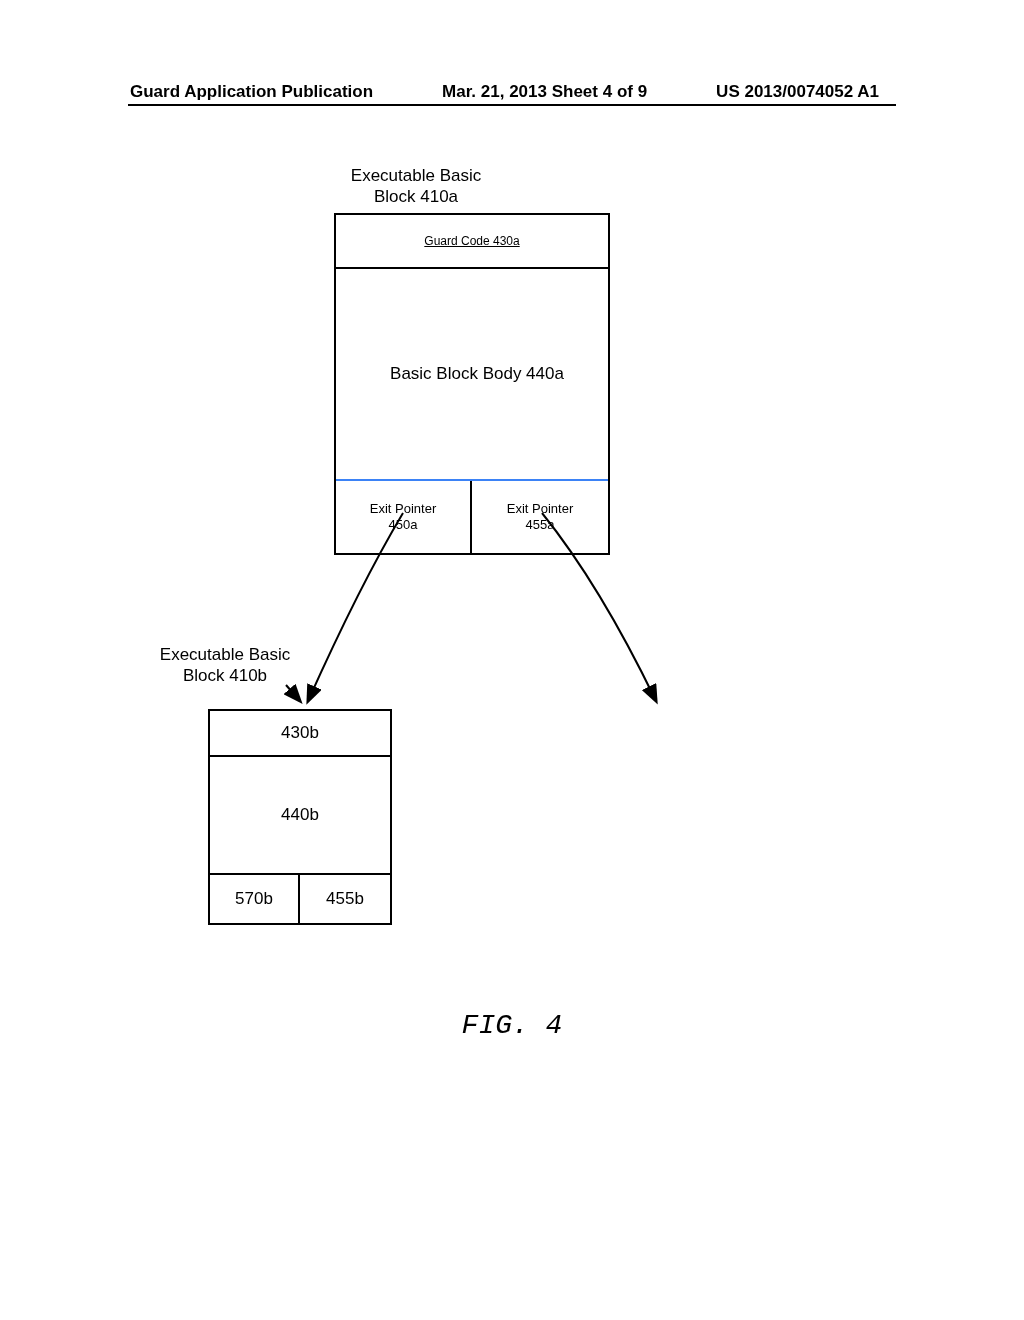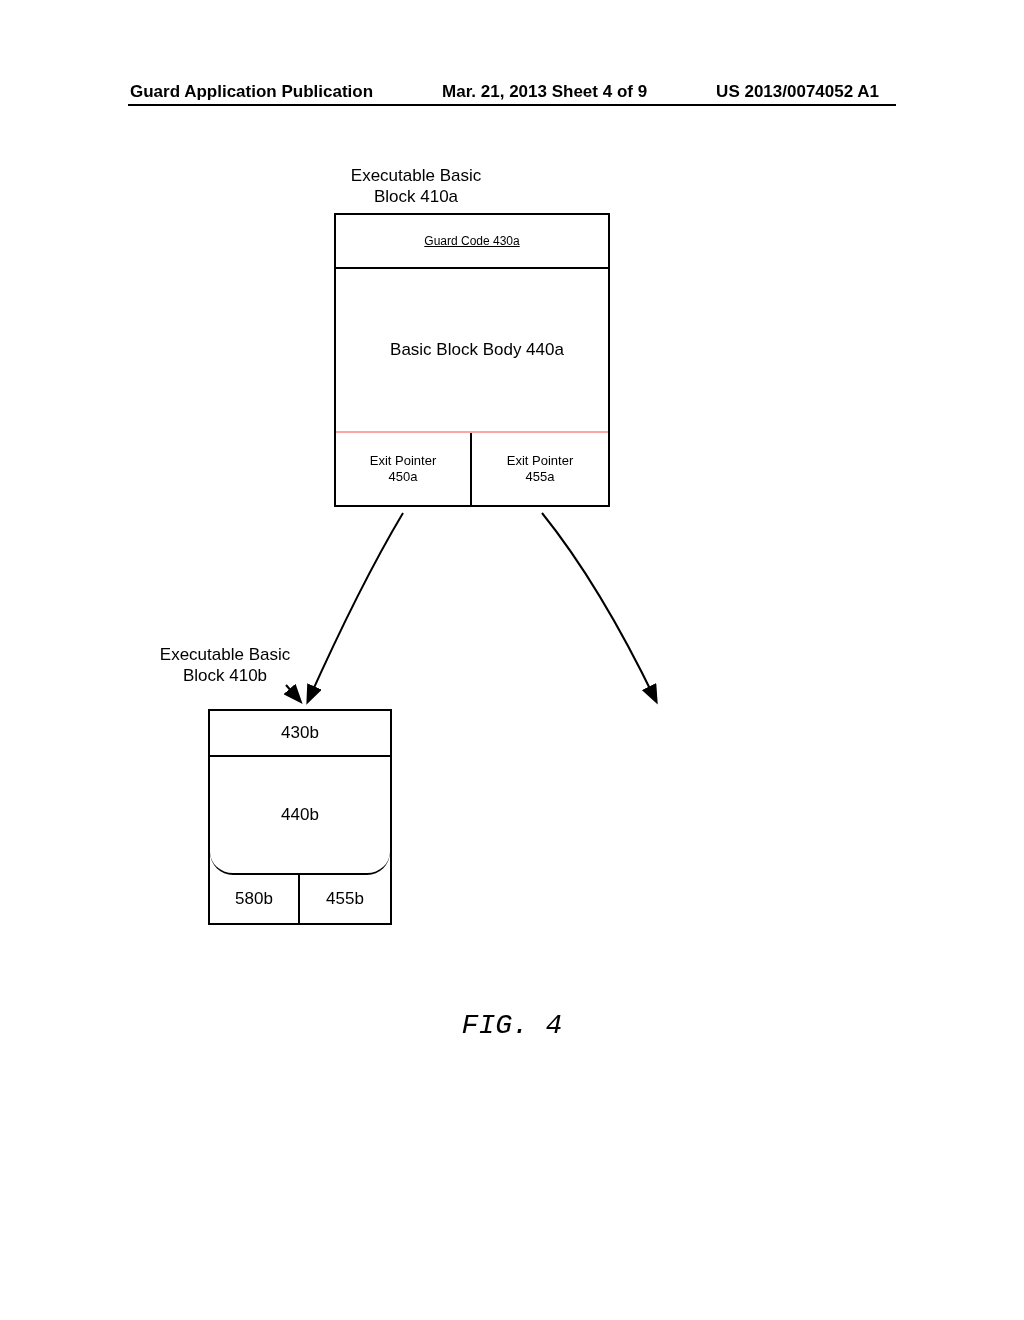--- a/index.html
+++ b/index.html
@@ -59,22 +59,22 @@
     .guard-code-a {
       height: 54px;
       border-bottom: 2px solid black;
       display: flex;
       align-items: center;
       justify-content: center;
       font-size: 12px;
       text-decoration: underline;
     }
     .body-a {
-      height: 164px;
-      border-bottom: 2px solid #fca5a5;
+      height: 212px;
+      border-bottom: 2px solid #3b82f6;
       display: flex;
       align-items: center;
       justify-content: center;
       font-size: 17px;
       padding-left: 10px;
     }
     .pointers-a {
       height: 72px;
       display: flex;
     }
@@ -114,21 +114,20 @@
       justify-content: center;
       font-size: 17px;
     }
     .body-b {
       height: 118px;
       border-bottom: 2px solid black;
       display: flex;
       align-items: center;
       justify-content: center;
       font-size: 17px;
-      border-radius: 23px;
     }
     .pointers-b {
       height: 48px;
       display: flex;
     }
     .pointer-left-b, .pointer-right-b {
       width: 50%;
       display: flex;
       align-items: center;
       justify-content: center;
@@ -193,21 +192,21 @@
       <div class="pointer-right-a">Exit Pointer<br>455a</div>
     </div>
   </div>
 
   <div class="label-410b">Executable Basic<br>Block 410b</div>
 
   <div class="block-410b">
     <div class="guard-code-b">430b</div>
     <div class="body-b">440b</div>
     <div class="pointers-b">
-      <div class="pointer-left-b">580b</div>
+      <div class="pointer-left-b">570b</div>
       <div class="pointer-right-b">455b</div>
     </div>
   </div>
 
 
   <svg class="arrows">
     <defs>
       <marker id="arrowhead" markerWidth="10" markerHeight="8" refX="8" refY="4" orient="auto">
         <polygon points="0 0, 10 4, 0 8" fill="black"></polygon>
       </marker>

